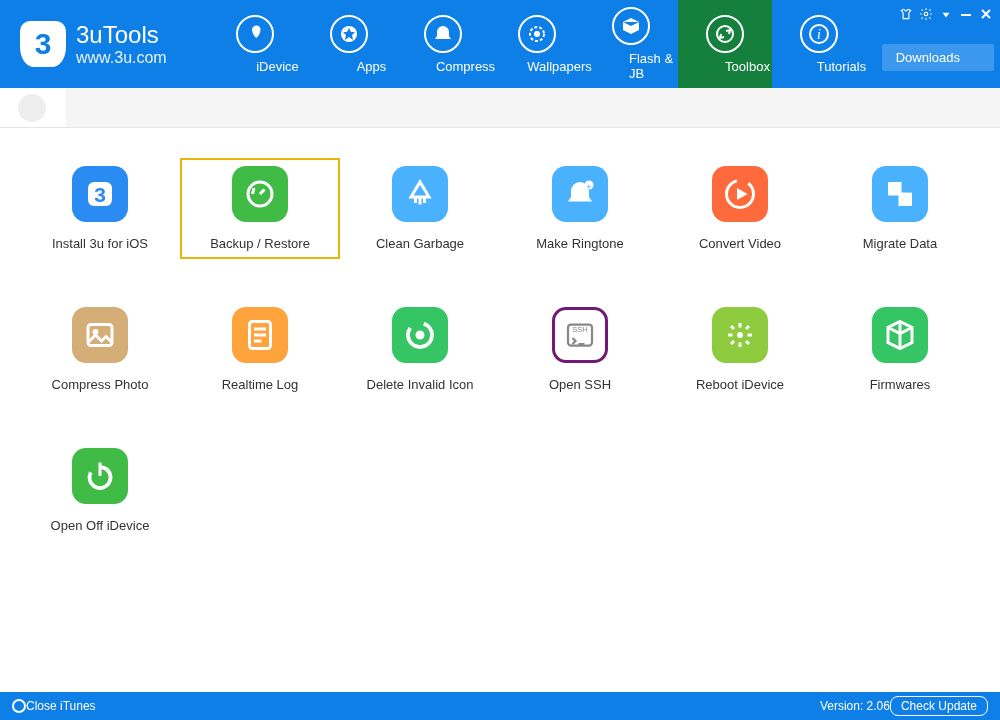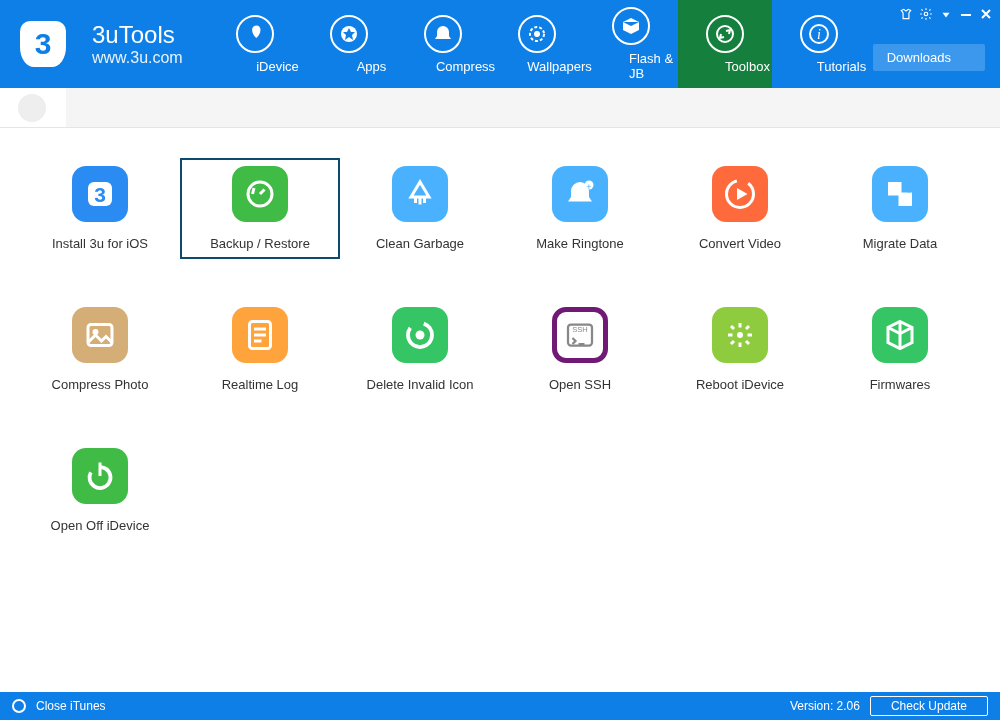--- a/index.html
+++ b/index.html
@@ -34,21 +34,21 @@
   border-radius: 10px 10px 14px 14px / 10px 10px 20px 20px;
   position: relative;
   display:flex;align-items:center;justify-content:center;
 }
 .logo-shield span {
   color:#0f7fe8;
   font-weight:bold;
   font-size:30px;
   line-height:1;
 }
-.logo-text { margin-left: 26px; color:#fff; }
+.logo-text { margin-left: 10px; color:#fff; }
 .logo-text .title { font-size: 24px; font-weight: 500; }
 .logo-text .sub { font-size: 16px; opacity: .9; }
 
 .nav {
   display:flex;
   height:100%;
 }
 .nav-item {
   width: 94px;
   display:flex;
@@ -67,21 +67,21 @@
 .nav-item .lbl { font-size:13px;margin-left:45px; }
 
 .win-controls {
   position:absolute; top:4px; right:4px; display:flex; gap:0;
 }
 .win-controls div {
   width:20px;height:20px;display:flex;align-items:center;justify-content:center;
   color:#fff;font-size:13px;cursor:pointer;
 }
 .downloads-btn {
-  position:absolute;right:15px;top:44px;
+  position:absolute;right:6px;top:44px;
   background:#3b98ed;color:#fff;padding:6px 14px;border-radius:2px;
   font-size:13px;cursor:pointer;display:flex;align-items:center;gap:8px;
 }
 
 
 .subbar {
   height:40px;border-bottom:1px solid #e5e5e5;display:flex;align-items:center;padding-left:18px;
 }
 .subbar .device-dot {
   width:28px;height:28px;border-radius:50%;background:#eee;
@@ -98,36 +98,36 @@
 .grid {
   display:grid;
   grid-template-columns: repeat(6, 1fr);
   column-gap: 0;
   row-gap: 40px;
 }
 .tool {
   display:flex;flex-direction:column;align-items:center;gap:14px;cursor:pointer;
   padding:8px 4px;
 }
-.tool.highlight { border:2px solid #0c4a6e; padding:6px 2px; }
+.tool.highlight { border:2px solid #eab308; padding:6px 2px; }
 .tile {
   width:56px;height:56px;border-radius:14px;
   display:flex;align-items:center;justify-content:center;color:#fff;
 }
 .tool .name { font-size:13px; color:#333; text-align:left; }
 
 
 .footer {
   position:absolute;bottom:0;left:0;right:0;height:28px;
   background:#0f7fe8;color:#fff;display:flex;align-items:center;
-  padding:0 12px;font-size:12px;gap:10px;
+  padding:0 12px;font-size:12px;
 }
 .footer .spacer { flex:1; }
 .footer .btn {
-  border:1px solid #fff;border-radius:2px;padding:2px 20px;cursor:pointer;
+  border:1px solid #fff;border-radius:8px;padding:2px 10px;cursor:pointer;
 }
 .footer .ring {
   width:14px;height:14px;border:2px solid #fff;border-radius:50%;
 }
 </style>
 </head>
 <body>
 
 <div class="header">
   <div class="logo-block">
@@ -325,21 +325,21 @@
       <div class="tool">
         <div class="tile" style="background:#35c565">
           <svg width="36" height="36" viewBox="0 0 24 24">
             <circle cx="12" cy="12" r="8" fill="none" stroke="#fff" stroke-width="2.5" stroke-dasharray="30 10"></circle>
             <circle cx="12" cy="12" r="3" fill="#fff"></circle>
           </svg>
         </div>
         <div class="name">Delete Invalid Icon</div>
       </div>
       <div class="tool">
-        <div class="tile" style="background:#ffffff;border:5px solid #701a75;color:#ef4444">
+        <div class="tile" style="background:#ffffff;border:3px solid #701a75;color:#ef4444">
           <svg width="36" height="36" viewBox="0 0 24 24">
             <rect x="4" y="5" width="16" height="14" rx="2" fill="none" stroke="#888" stroke-width="1.5"></rect>
             <text x="12" y="10" text-anchor="middle" font-size="5" fill="#888">SSH</text>
             <path d="M7 14l2 2-2 2M11 18h4" stroke="#888" stroke-width="1.5" fill="none"></path>
           </svg>
         </div>
         <div class="name">Open SSH</div>
       </div>
       <div class="tool">
         <div class="tile" style="background:#8ecb3e">

